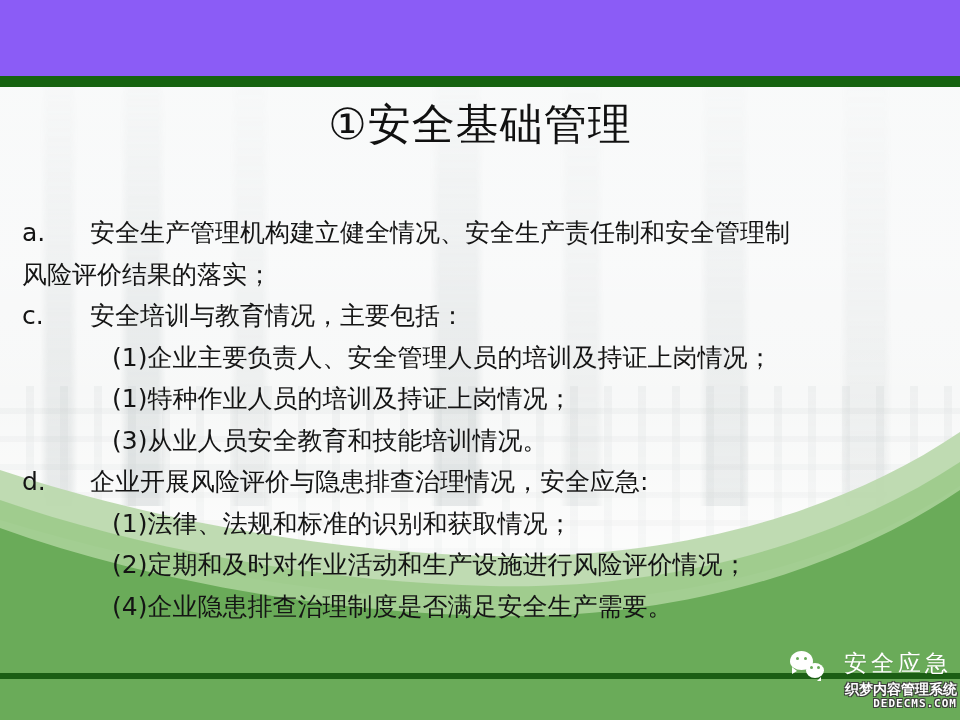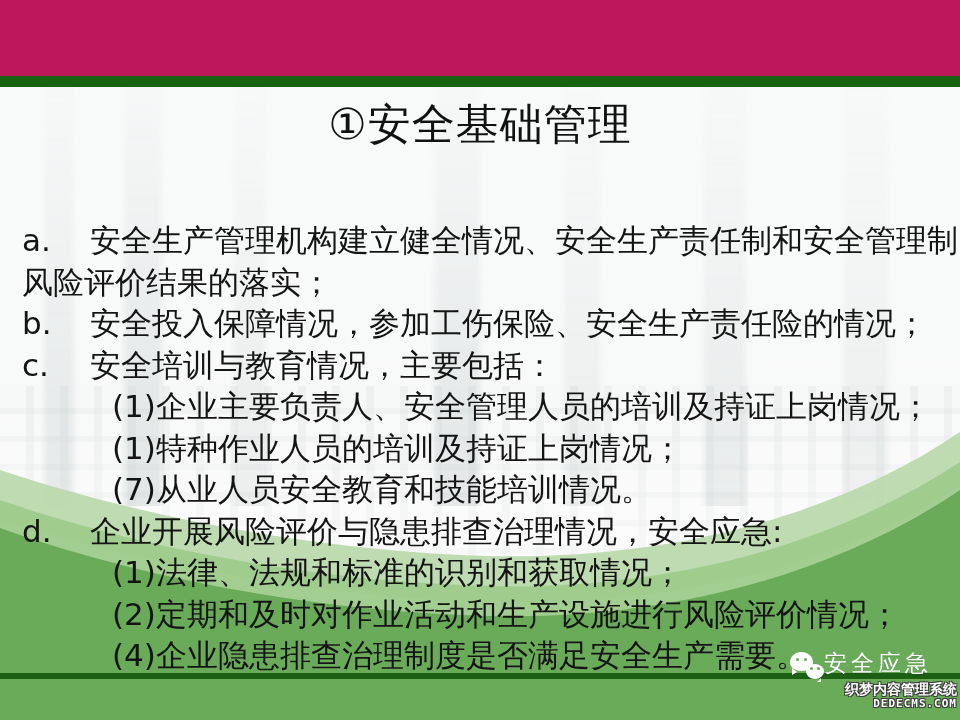--- a/index.html
+++ b/index.html
@@ -6,21 +6,21 @@
   html, body {
     margin: 0;
     padding: 0;
     background: #ffffff;
   }
   #slide {
     position: relative;
     width: 960px;
     height: 720px;
     overflow: hidden;
-    background: #be185d;
+    background: #8b5cf6;
     font-family: "DejaVu Sans", "Liberation Sans", sans-serif;
     user-select: none;
   }
 
   
   .photo-bg {
     position: absolute;
     left: 0; top: 86px;
     width: 960px; height: 634px;
     background:
@@ -102,44 +102,44 @@
     font-size: 43px;
     line-height: 54px;
     color: #111111;
     letter-spacing: 1px;
     white-space: nowrap;
   }
 
   
   .body-block {
     position: absolute;
-    left: 0; top: 220px;
+    left: 0; top: 212px;
     width: 960px;
     color: #141414;
-    font-size: 31px;
+    font-size: 25px;
     line-height: 41.5px;
   }
   .line {
     white-space: pre;
     padding-left: 22px;
   }
   .line.indent-1 { padding-left: 22px; }
   .line.indent-2 { padding-left: 112px; }
   .lbl {
     display: inline-block;
     width: 68px;
   }
 
   
   .brand {
     position: absolute;
     left: 790px; top: 648px;
     display: flex;
-    align-items: flex-end;
-    gap: 0;
+    align-items: center;
+    gap: 20px;
   }
   .wechat-icon {
     position: relative;
     width: 34px; height: 28px;
     flex: 0 0 auto;
   }
   .wechat-icon .bubble-big {
     position: absolute;
     left: 0; top: 1px;
     width: 23px; height: 19px;
@@ -235,25 +235,24 @@
     <path d="M0,528 C150,582 330,612 490,616 C660,620 830,578 960,490 L960,720 L0,720 Z" fill="#6aab59"></path>
   </svg>
 
   <div class="bottom-rule"></div>
 
   <div class="title">①安全基础管理</div>
 
   <div class="body-block">
     <div class="line indent-1"><span class="lbl">a.</span><span>安全生产管理机构建立健全情况、安全生产责任制和安全管理制</span></div>
     <div class="line" style="padding-left:22px"><span>风险评价结果的落实；</span></div>
-    <div class="line indent-1"><span class="lbl">b.</span><span>安全投入保障情况，参加工伤保险、安全生产责任险的情况；</span></div>
     <div class="line indent-1"><span class="lbl">c.</span><span>安全培训与教育情况，主要包括：</span></div>
     <div class="line indent-2"><span>(1)企业主要负责人、安全管理人员的培训及持证上岗情况；</span></div>
     <div class="line indent-2"><span>(1)特种作业人员的培训及持证上岗情况；</span></div>
-    <div class="line indent-2"><span>(7)从业人员安全教育和技能培训情况。</span></div>
+    <div class="line indent-2"><span>(3)从业人员安全教育和技能培训情况。</span></div>
     <div class="line indent-1"><span class="lbl">d.</span><span>企业开展风险评价与隐患排查治理情况，安全应急:</span></div>
     <div class="line indent-2"><span>(1)法律、法规和标准的识别和获取情况；</span></div>
     <div class="line indent-2"><span>(2)定期和及时对作业活动和生产设施进行风险评价情况；</span></div>
     <div class="line indent-2"><span>(4)企业隐患排查治理制度是否满足安全生产需要。</span></div>
   </div>
 
   <div class="brand">
     <span class="wechat-icon">
       <span class="bubble-big"></span>
       <span class="bubble-small"></span>

